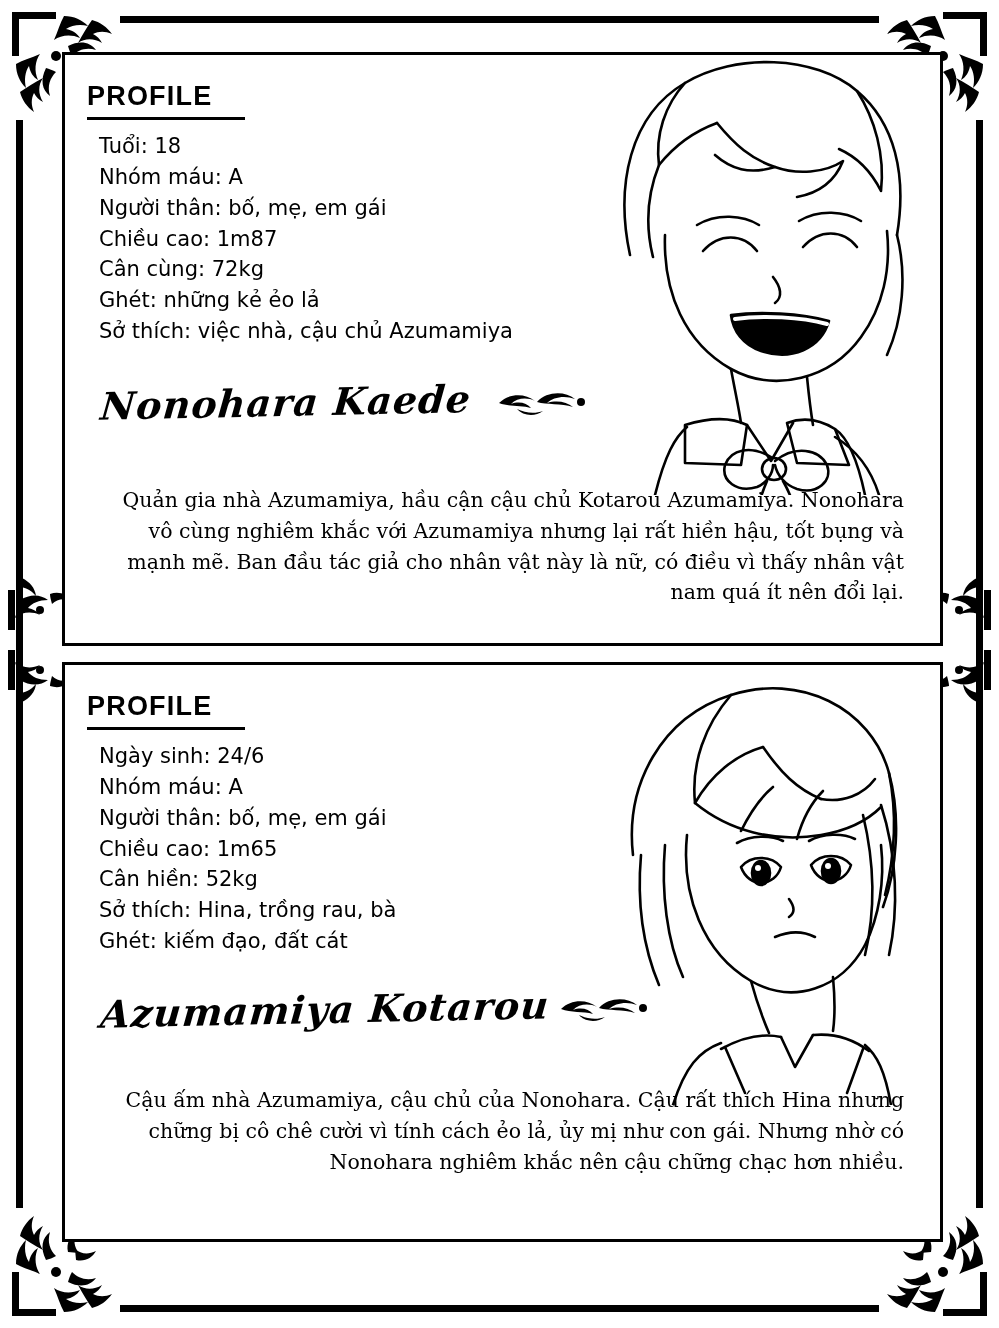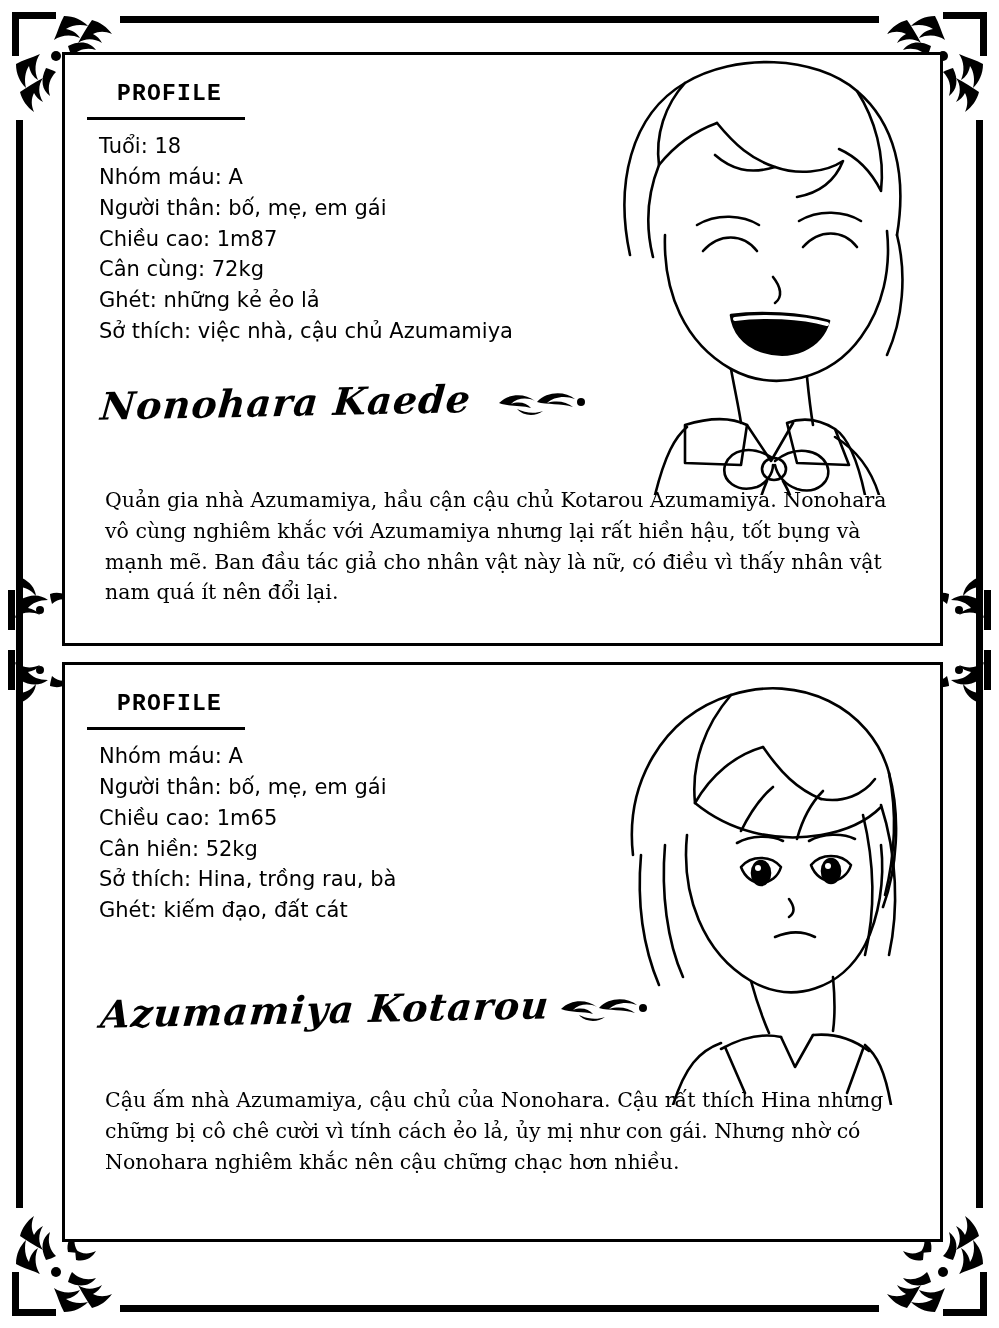--- a/index.html
+++ b/index.html
@@ -57,26 +57,25 @@
     border: 3px solid #000;
     background: #fff;
     overflow: hidden;
   }
   .card-1 { left: 62px; top: 52px;  width: 875px; height: 588px; }
   .card-2 { left: 62px; top: 662px; width: 875px; height: 574px; }
 
   .profile-heading {
     position: absolute;
     left: 22px;
-    font-family: Liberation Mono, monospace;
+    font-family: Liberation Sans, sans-serif;
     font-weight: bold;
-    font-size: 23px;
+    font-size: 27px;
     letter-spacing: 1.2px;
     line-height: 1;
-    margin-left: 30px;
   }
   .card-1 .profile-heading { top: 28px; }
   .card-2 .profile-heading { top: 28px; }
   .heading-rule {
     position: absolute;
     left: 22px;
     width: 158px;
     height: 3px;
     background: #000;
   }
@@ -116,21 +115,21 @@
   .card-2 .sig-flourish { left: 492px; top: 328px; }
   .sig-flourish svg { width: 100%; height: 100%; display: block; }
 
   .desc {
     position: absolute;
     left: 40px;
     right: 36px;
     font-family: "DejaVu Serif", serif;
     font-size: 20.5px;
     line-height: 1.5;
-    text-align: left;
+    text-align: right;
   }
   .card-1 .desc { top: 430px; }
   .card-2 .desc { top: 420px; }
 
   .art {
     position: absolute;
     pointer-events: none;
   }
   .art-1 { left: 470px; top: -30px; width: 420px; height: 470px; }
   .art-2 { left: 480px; top: -10px; width: 420px; height: 450px; }
@@ -383,20 +382,21 @@
           <path d="M180 392 L200 438"></path>
           <path d="M318 394 L302 438"></path>
         </g>
       </svg>
     </div>
 
     <div class="profile-heading">PROFILE</div>
     <div class="heading-rule"></div>
 
     <div class="stats">
+      <div>Ngày sinh: 24/6</div>
       <div>Nhóm máu: A</div>
       <div>Người thân: bố, mẹ, em gái</div>
       <div>Chiều cao: 1m65</div>
       <div>Cân hiền: 52kg</div>
       <div>Sở thích: Hina, trồng rau, bà</div>
       <div>Ghét: kiếm đạo, đất cát</div>
     </div>
 
     <div class="signature">Azumamiya Kotarou</div>
     <div class="sig-flourish">

